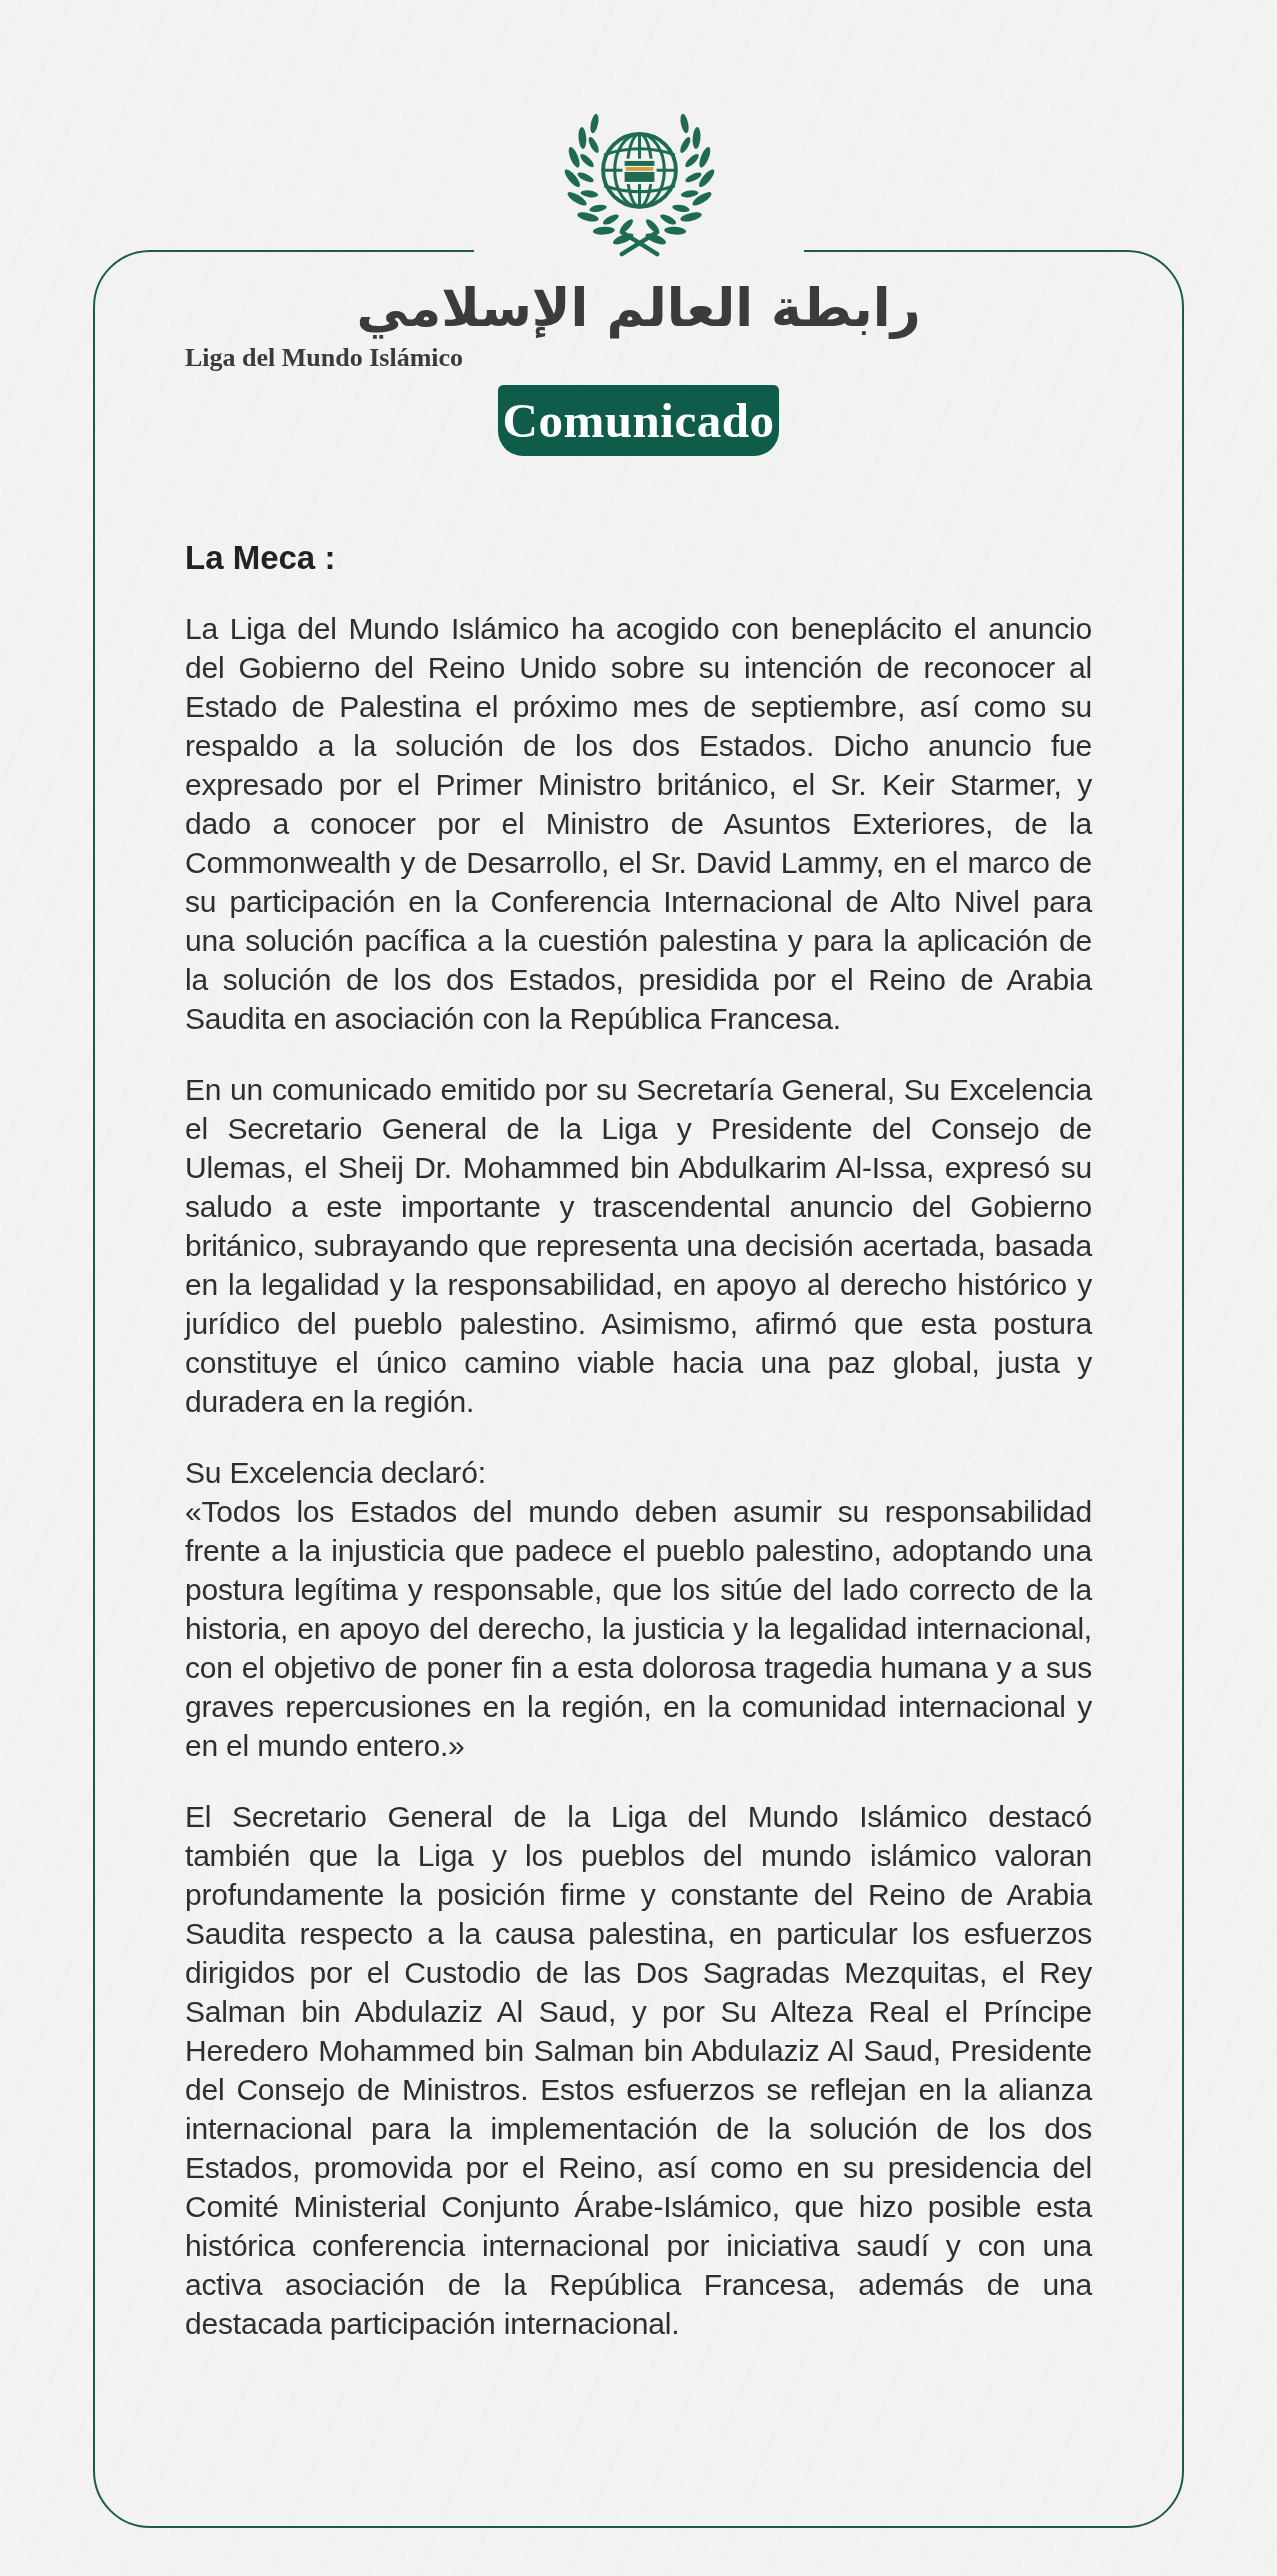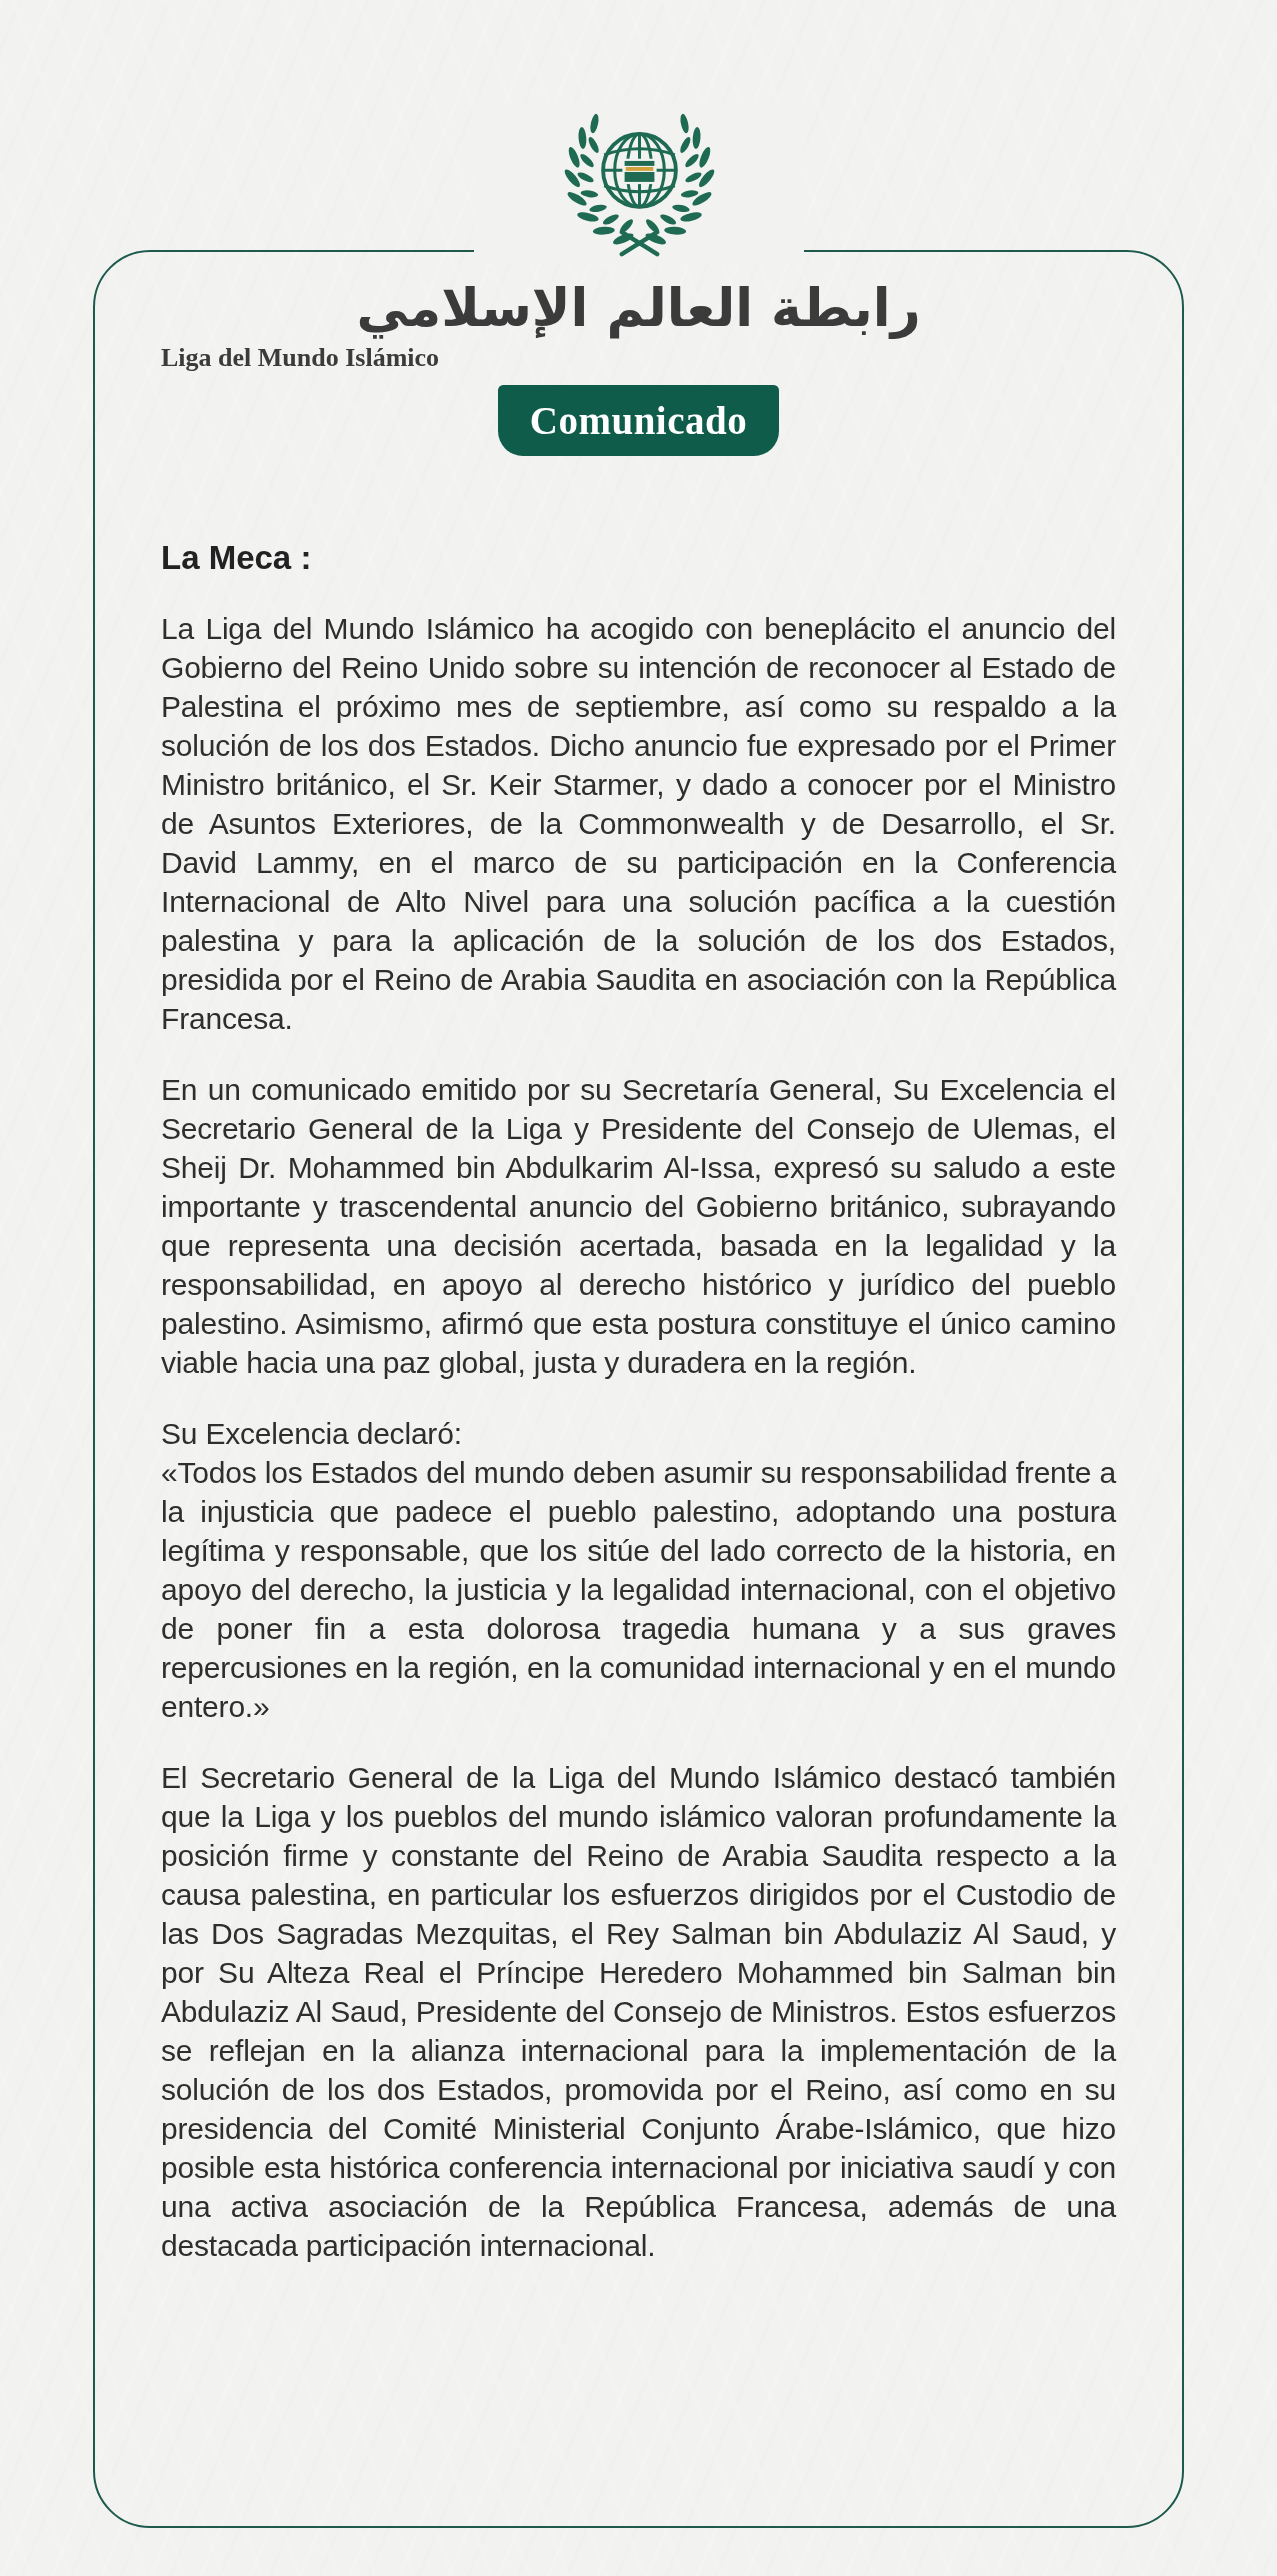--- a/index.html
+++ b/index.html
@@ -19,21 +19,21 @@
     background:
       repeating-linear-gradient(112deg, rgba(255,255,255,.22) 0 2.6px, rgba(0,0,0,0) 2.6px 17.5px, rgba(128,128,128,.025) 17.5px 20.6px, rgba(0,0,0,0) 20.6px 46px),
       repeating-linear-gradient(70deg, rgba(255,255,255,.14) 0 4.6px, rgba(0,0,0,0) 4.6px 36px);
     opacity:.6;
   }
   .card{
     position:absolute;left:93px;top:250px;width:1091px;height:2278px;
     box-sizing:border-box;border:2.6px solid var(--card_border);border-radius:57px;
     z-index:1;
   }
-  .card-inner{position:relative;width:100%;height:100%;box-sizing:border-box;padding:0 66px;overflow:hidden;}
+  .card-inner{position:relative;width:100%;height:100%;box-sizing:border-box;padding:0 90px;overflow:hidden;}
   
   .emblem{
     position:absolute;left:50%;top:103px;transform:translateX(-50%);
     width:330px;height:161px;background:var(--page_bg);z-index:2;
     display:flex;align-items:flex-start;justify-content:center;
   }
   .emblem svg{width:155px;height:160px;display:block;}
   .arabic{
     margin:20.6px 0 0 0;text-align:center;direction:rtl;
     font-family:"DejaVu Sans",sans-serif;font-weight:bold;
@@ -44,21 +44,21 @@
     font-family:"Liberation Serif","DejaVu Serif",serif;font-weight:bold;
     font-size:26px;line-height:1.1;color:var(--logo_text);
   }
   .banner{
     margin:12.4px auto 0 auto;width:281px;height:71px;
     background:var(--banner_bg);border-radius:5.2px 5.2px 25px 25px;
     display:flex;align-items:center;justify-content:center;
   }
   .banner span{
     font-family:"Liberation Serif","DejaVu Serif",serif;font-weight:bold;
-    font-size:39px;color:var(--banner_text);letter-spacing:0.5px;
+    font-size:49px;color:var(--banner_text);letter-spacing:0.5px;
   }
   .dateline{
     margin:84px 0 0 0;
     font-family:Liberation Sans, sans-serif;font-weight:bold;
     font-size:33px;line-height:1.1;color:var(--heading_text);
   }
   .paras{margin-top:33px;}
   .para{
     margin:0 0 32px 0;
     font-size:30px;line-height:39px;color:var(--body_text);

